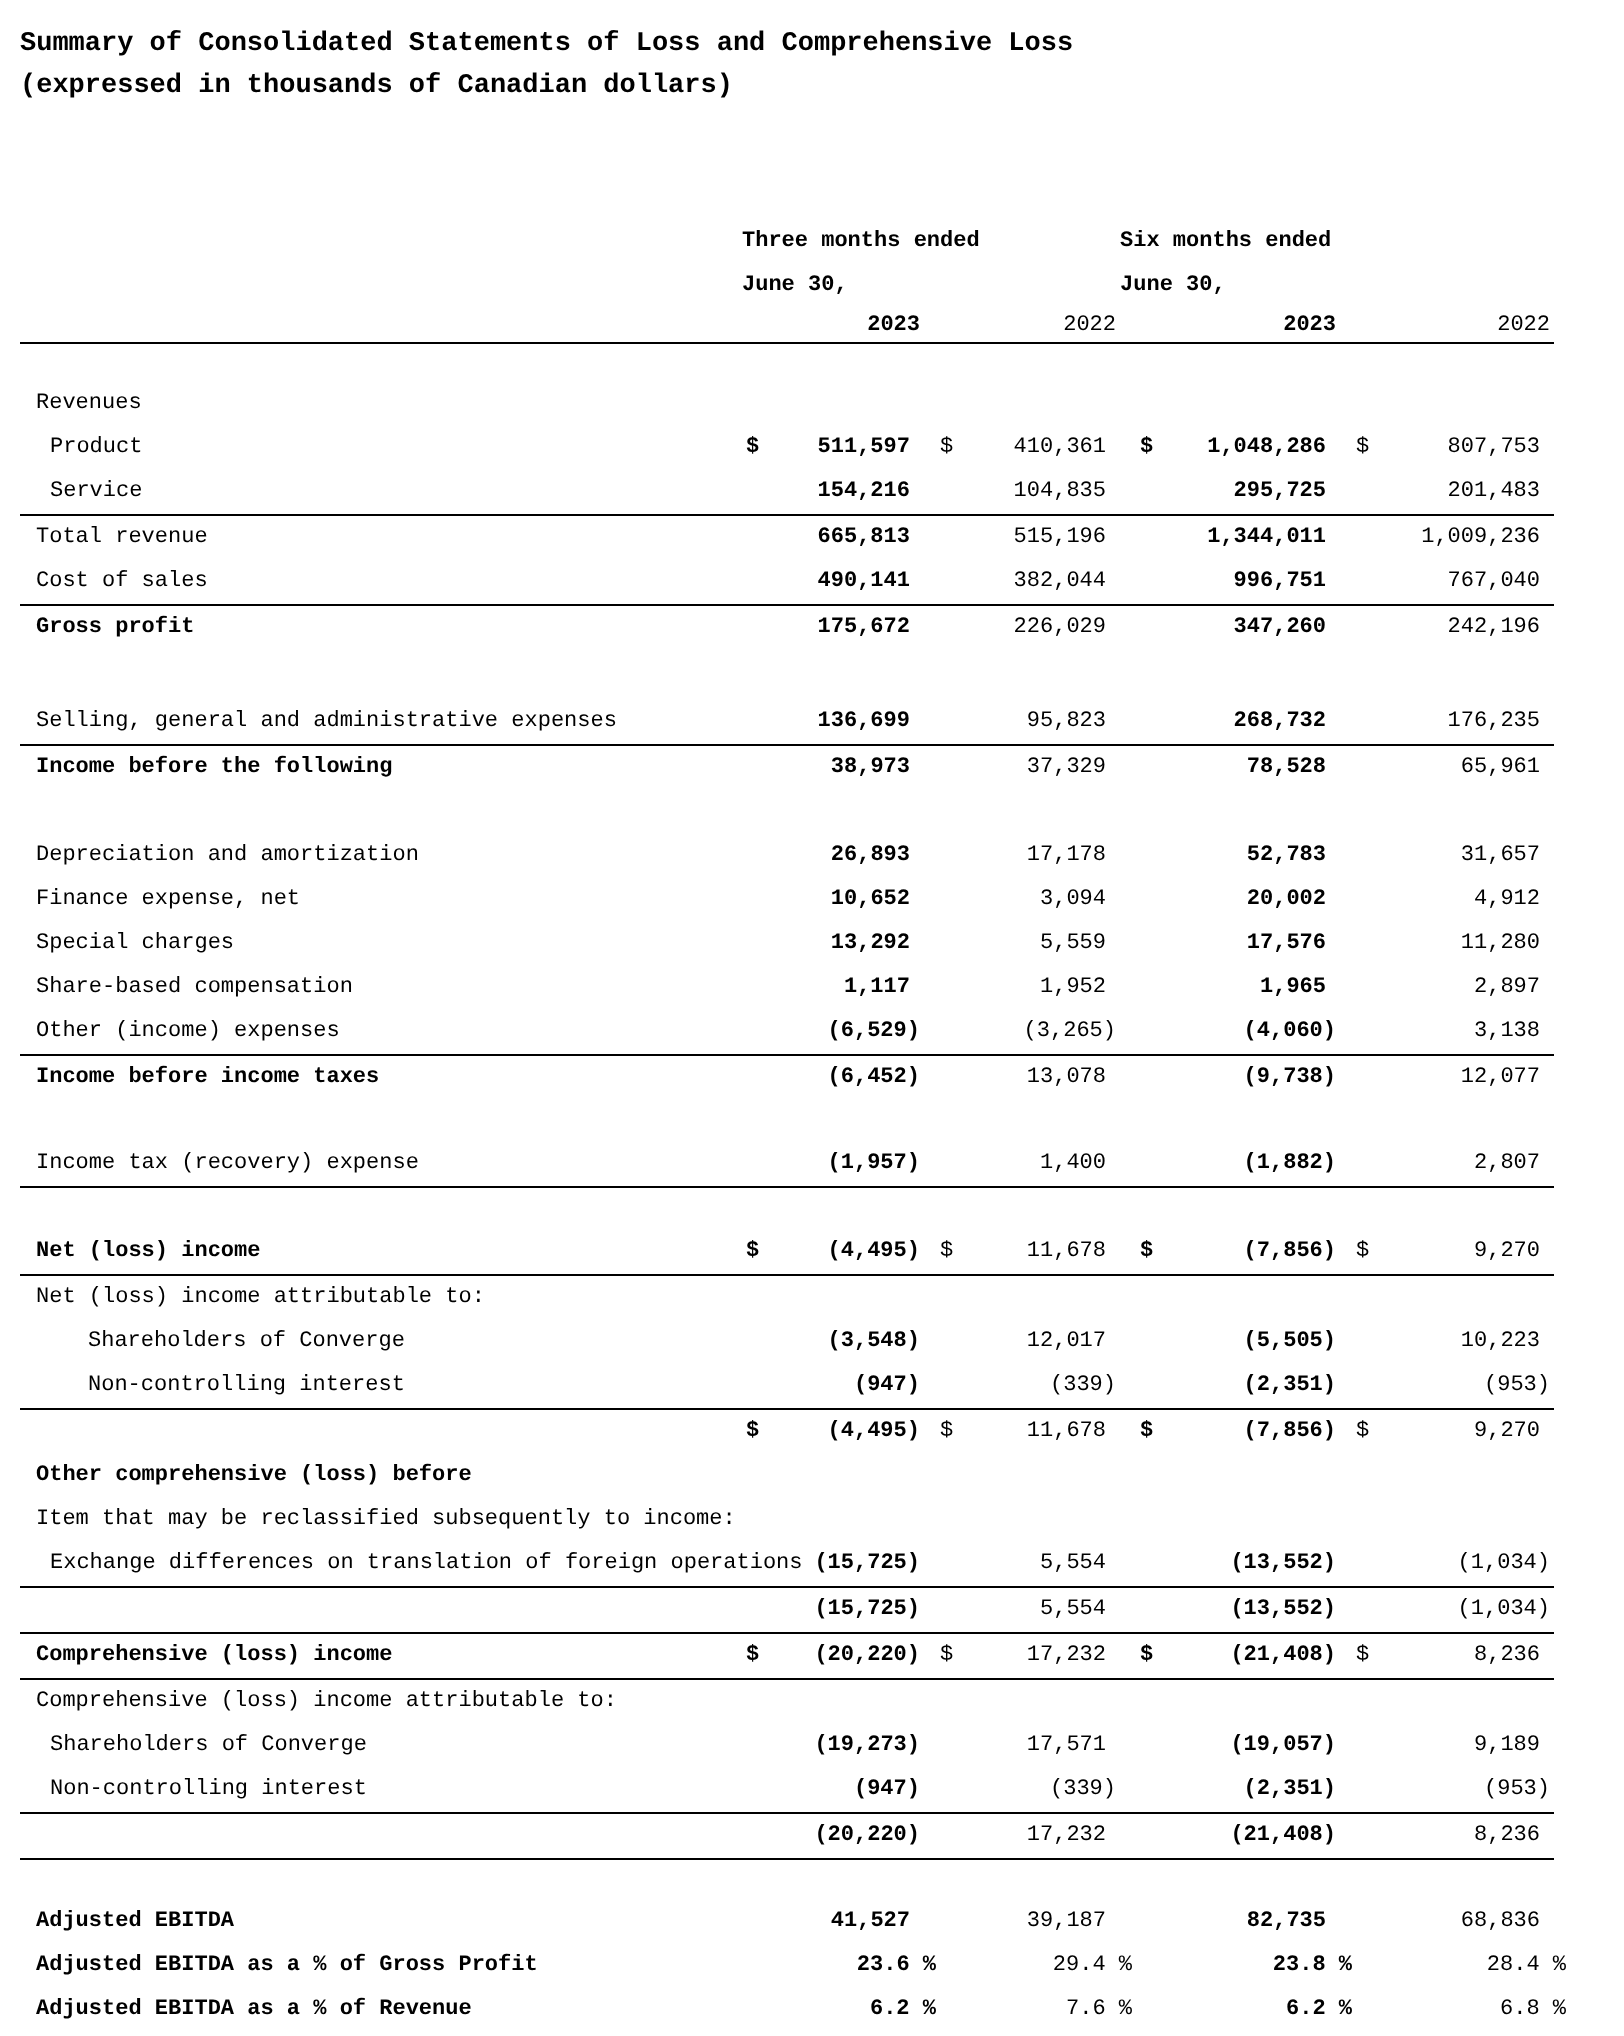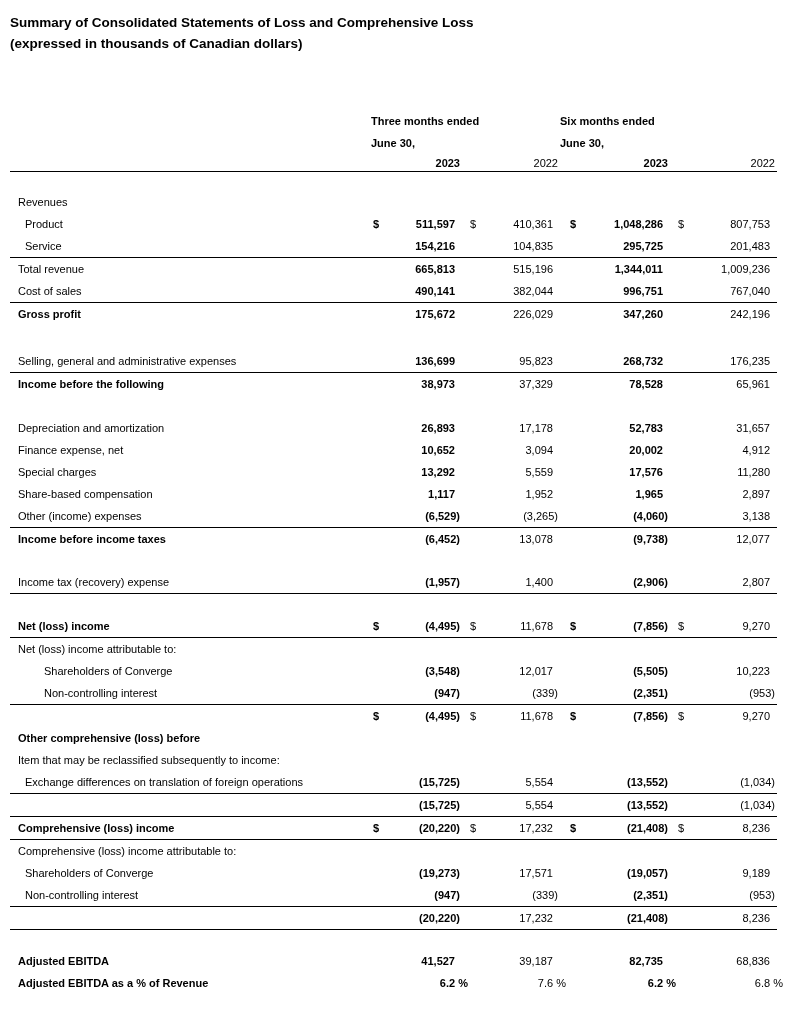--- a/index.html
+++ b/index.html
@@ -1,20 +1,20 @@
 <!DOCTYPE html>
 <html><head>
 <meta charset="utf-8">
 <style>
   html,body{margin:0;padding:0;background:#fff;}
   .page{
     position:relative;
     width:812px;height:1018px;
     background:#fff;color:#000;
-    font-family:Liberation Sans, sans-serif;
+    font-family:Liberation Mono, monospace;
     font-size:11px;
     overflow:hidden;
   }
   .title{
     padding:12px 0 0 10px;
     font-weight:bold;
     font-size:13.5px;
     line-height:21px;
   }
   table.fin{
@@ -264,21 +264,21 @@
         <tr class="spacer">
           <td colspan="9" style="height: 21px;"></td>
         </tr>
         <tr class="rule">
           <td class="lbl">Income tax (recovery) expense</td>
           <td class="c1 cur"></td>
           <td class="v1 val"><span class="neg">(1,957)</span></td>
           <td class="c2 cur"></td>
           <td class="v2 val"><span class="">1,400</span></td>
           <td class="c3 cur"></td>
-          <td class="v3 val"><span class="neg">(2,906)</span></td>
+          <td class="v3 val"><span class="neg">(1,882)</span></td>
           <td class="c4 cur"></td>
           <td class="v4 val"><span class="">2,807</span></td>
         </tr>
         <tr class="spacer">
           <td colspan="9" style="height: 21px;"></td>
         </tr>
         <tr class="rule bold">
           <td class="lbl">Net (loss) income</td>
           <td class="c1 cur"><span class="">$</span></td>
           <td class="v1 val"><span class="neg">(4,495)</span></td>
@@ -440,20 +440,31 @@
           <td class="c1 cur"></td>
           <td class="v1 val"><span class="">41,527</span></td>
           <td class="c2 cur"></td>
           <td class="v2 val"><span class="">39,187</span></td>
           <td class="c3 cur"></td>
           <td class="v3 val"><span class="">82,735</span></td>
           <td class="c4 cur"></td>
           <td class="v4 val"><span class="">68,836</span></td>
         </tr>
         <tr class="bold">
+          <td class="lbl">Adjusted EBITDA as a % of Gross Profit</td>
+          <td class="c1 cur"></td>
+          <td class="v1 val"><span class="pct">23.6 %</span></td>
+          <td class="c2 cur"></td>
+          <td class="v2 val"><span class="pct">29.4 %</span></td>
+          <td class="c3 cur"></td>
+          <td class="v3 val"><span class="pct">23.8 %</span></td>
+          <td class="c4 cur"></td>
+          <td class="v4 val"><span class="pct">28.4 %</span></td>
+        </tr>
+        <tr class="bold">
           <td class="lbl">Adjusted EBITDA as a % of Revenue</td>
           <td class="c1 cur"></td>
           <td class="v1 val"><span class="pct">6.2 %</span></td>
           <td class="c2 cur"></td>
           <td class="v2 val"><span class="pct">7.6 %</span></td>
           <td class="c3 cur"></td>
           <td class="v3 val"><span class="pct">6.2 %</span></td>
           <td class="c4 cur"></td>
           <td class="v4 val"><span class="pct">6.8 %</span></td>
         </tr>

